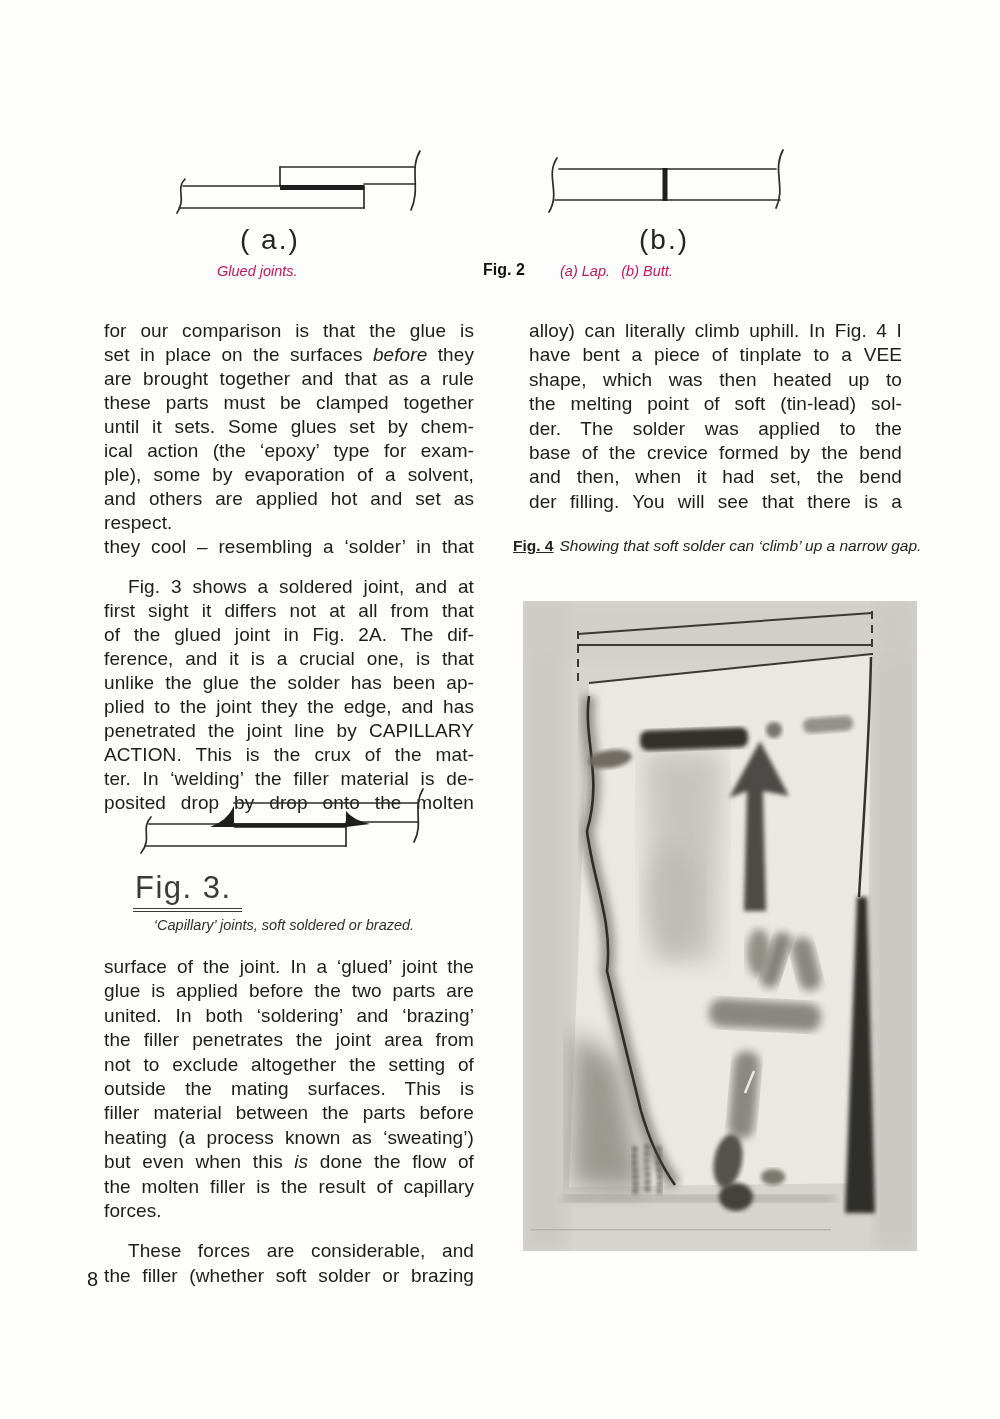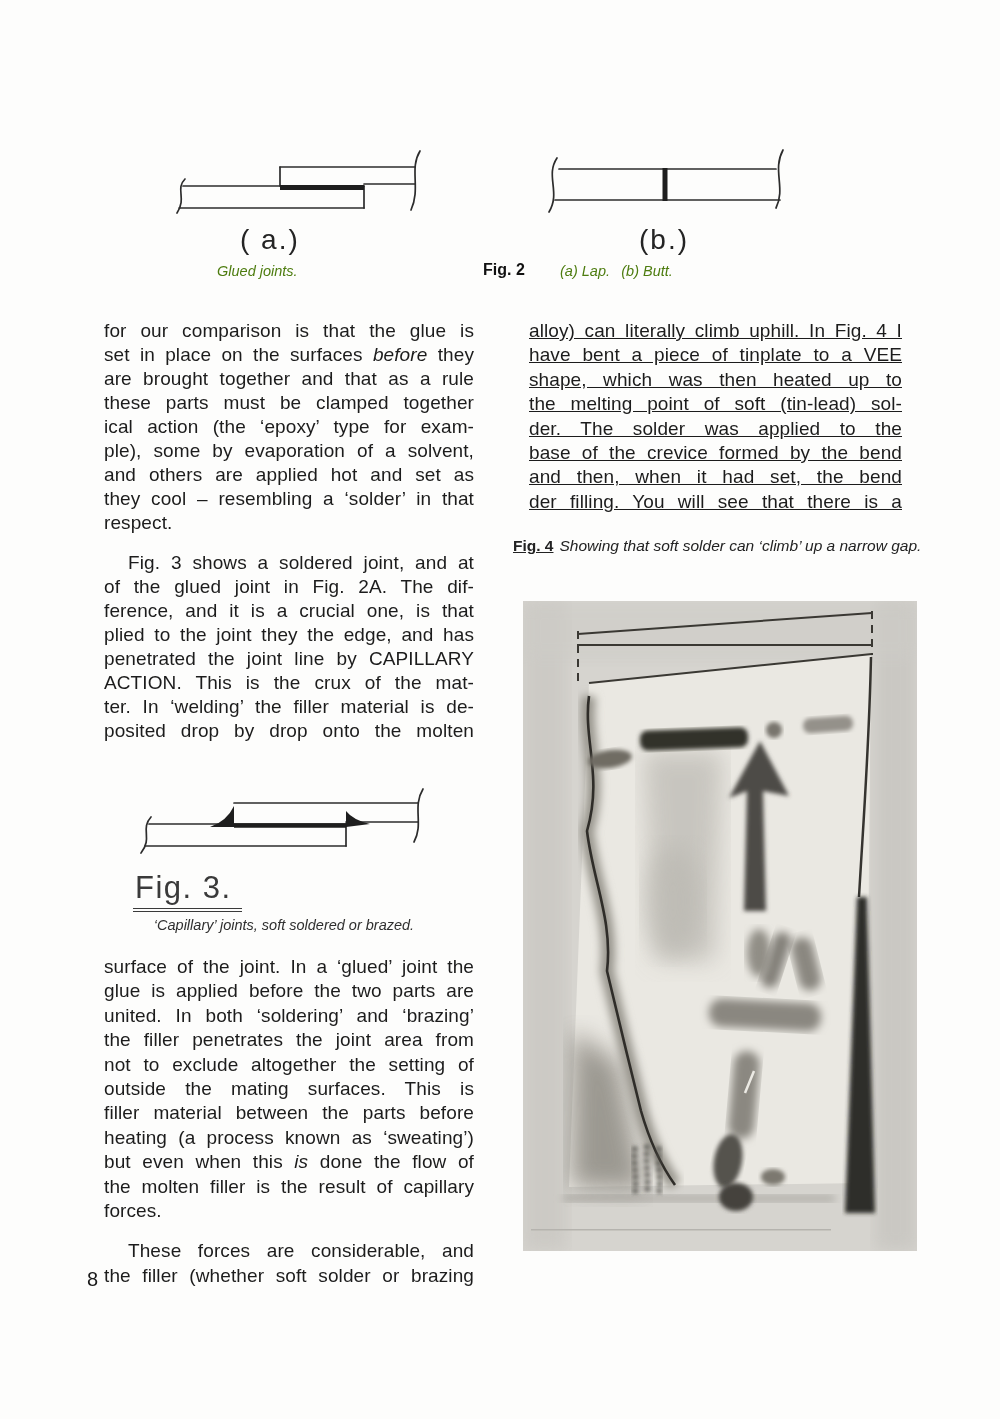--- a/index.html
+++ b/index.html
@@ -31,21 +31,21 @@
 
   
   .fig-sub-label{
     font-size:28px;
     color:#242424;
     letter-spacing:2px;
   }
   .cap-italic{
     font-style:italic;
     font-size:14.5px;
-    color:#4d7c0f;
+    color:#be185d;
   }
   .cap-bold-italic{
     font-style:italic;
     font-weight:400;
     font-size:14.5px;
     color:#2f2f2f;
   }
   .fig2-label{
     font-weight:700;
     font-size:16px;
@@ -115,30 +115,33 @@
   <div class="abs cap-italic" style="left:217px;top:263px;">Glued joints.</div>
   <div class="abs fig2-label" style="left:483px;top:261px;">Fig. 2</div>
   <div class="abs cap-italic" style="left:560px;top:263px;">(a)  Lap.  (b)  Butt.</div>
 
   <div class="col" style="left:88px;top:303px;width:402px;line-height:24px;">
     <div class="para">
         <div class="tline">for our comparison is that the glue is</div>
         <div class="tline">set in place on the surfaces <i>before</i> they</div>
         <div class="tline">are brought together and that as a rule</div>
         <div class="tline">these parts must be clamped together</div>
+        <div class="tline">until it sets. Some glues set by chem-</div>
         <div class="tline">ical action (the ‘epoxy’ type for exam-</div>
         <div class="tline">ple), some by evaporation of a solvent,</div>
         <div class="tline">and others are applied hot and set as</div>
+        <div class="tline short">respect.</div>
         <div class="tline">they cool – resembling a ‘solder’ in that</div>
-        <div class="tline short">respect.</div>
       </div>
     <div class="para">
         <div class="tline indent">Fig. 3 shows a soldered joint, and at</div>
+        <div class="tline">first sight it differs not at all from that</div>
         <div class="tline">of the glued joint in Fig. 2A. The dif-</div>
         <div class="tline">ference, and it is a crucial one, is that</div>
+        <div class="tline">unlike the glue the solder has been ap-</div>
         <div class="tline">plied to the joint they the edge, and has</div>
         <div class="tline">penetrated the joint line by CAPILLARY</div>
         <div class="tline">ACTION. This is the crux of the mat-</div>
         <div class="tline">ter. In ‘welding’ the filler material is de-</div>
         <div class="tline">posited drop by drop onto the molten</div>
       </div>
   </div>
 
   <div class="abs" style="left:128px;top:784px;">
     <svg width="300" height="84" viewBox="0 0 300 84">
@@ -179,21 +182,21 @@
         <div class="tline">but even when this <i>is</i> done the flow of</div>
         <div class="tline">the molten filler is the result of capillary</div>
         <div class="tline short">forces.</div>
       </div>
     <div class="para">
         <div class="tline indent">These forces are considerable, and</div>
         <div class="tline">the filler (whether soft solder or brazing</div>
       </div>
   </div>
 
-  <div class="col" style="left:513px;top:303px;width:405px;line-height:24.4px;text-decoration:underline;">
+  <div class="col" style="left:513px;top:303px;width:405px;line-height:24.4px;">
     <div class="para">
         <div class="tline">alloy) can literally climb uphill. In Fig. 4 I</div>
         <div class="tline">have bent a piece of tinplate to a VEE</div>
         <div class="tline">shape, which was then heated up to</div>
         <div class="tline">the melting point of soft (tin-lead) sol-</div>
         <div class="tline">der. The solder was applied to the</div>
         <div class="tline">base of the crevice formed by the bend</div>
         <div class="tline">and then, when it had set, the bend</div>
         <div class="tline">der filling. You will see that there is a</div>
       </div>

